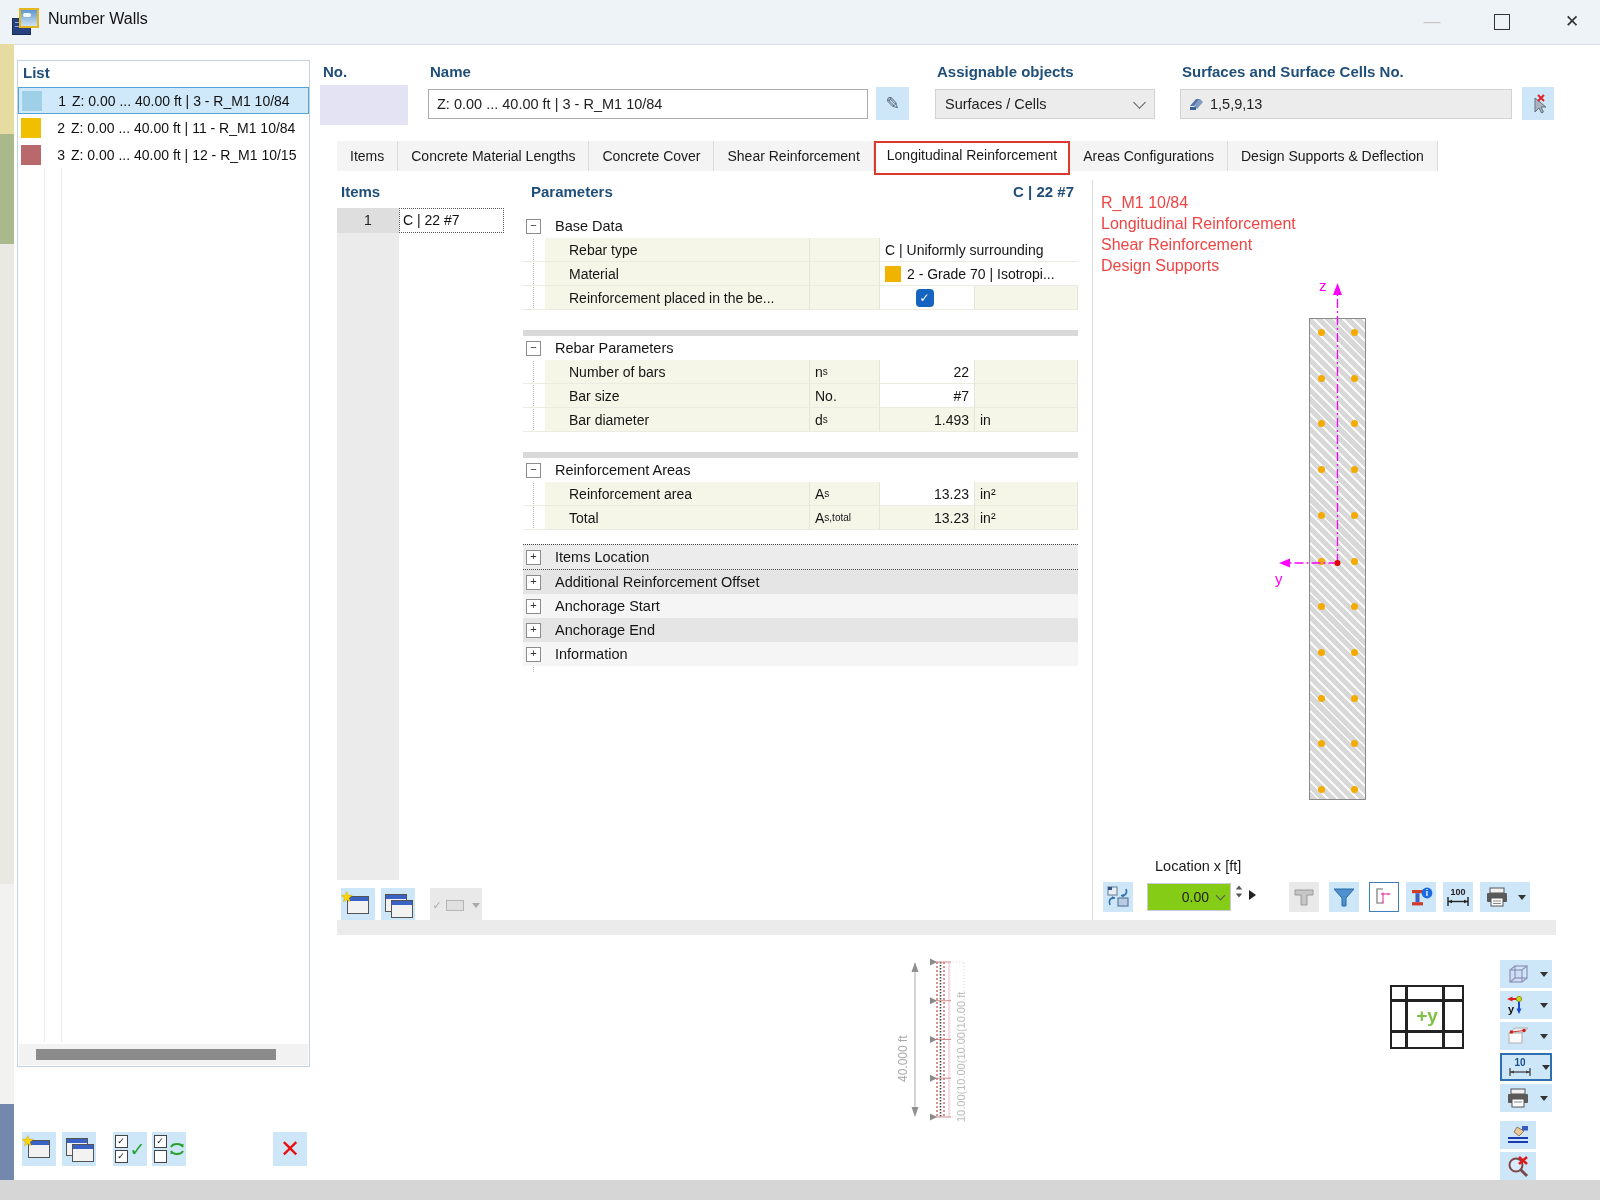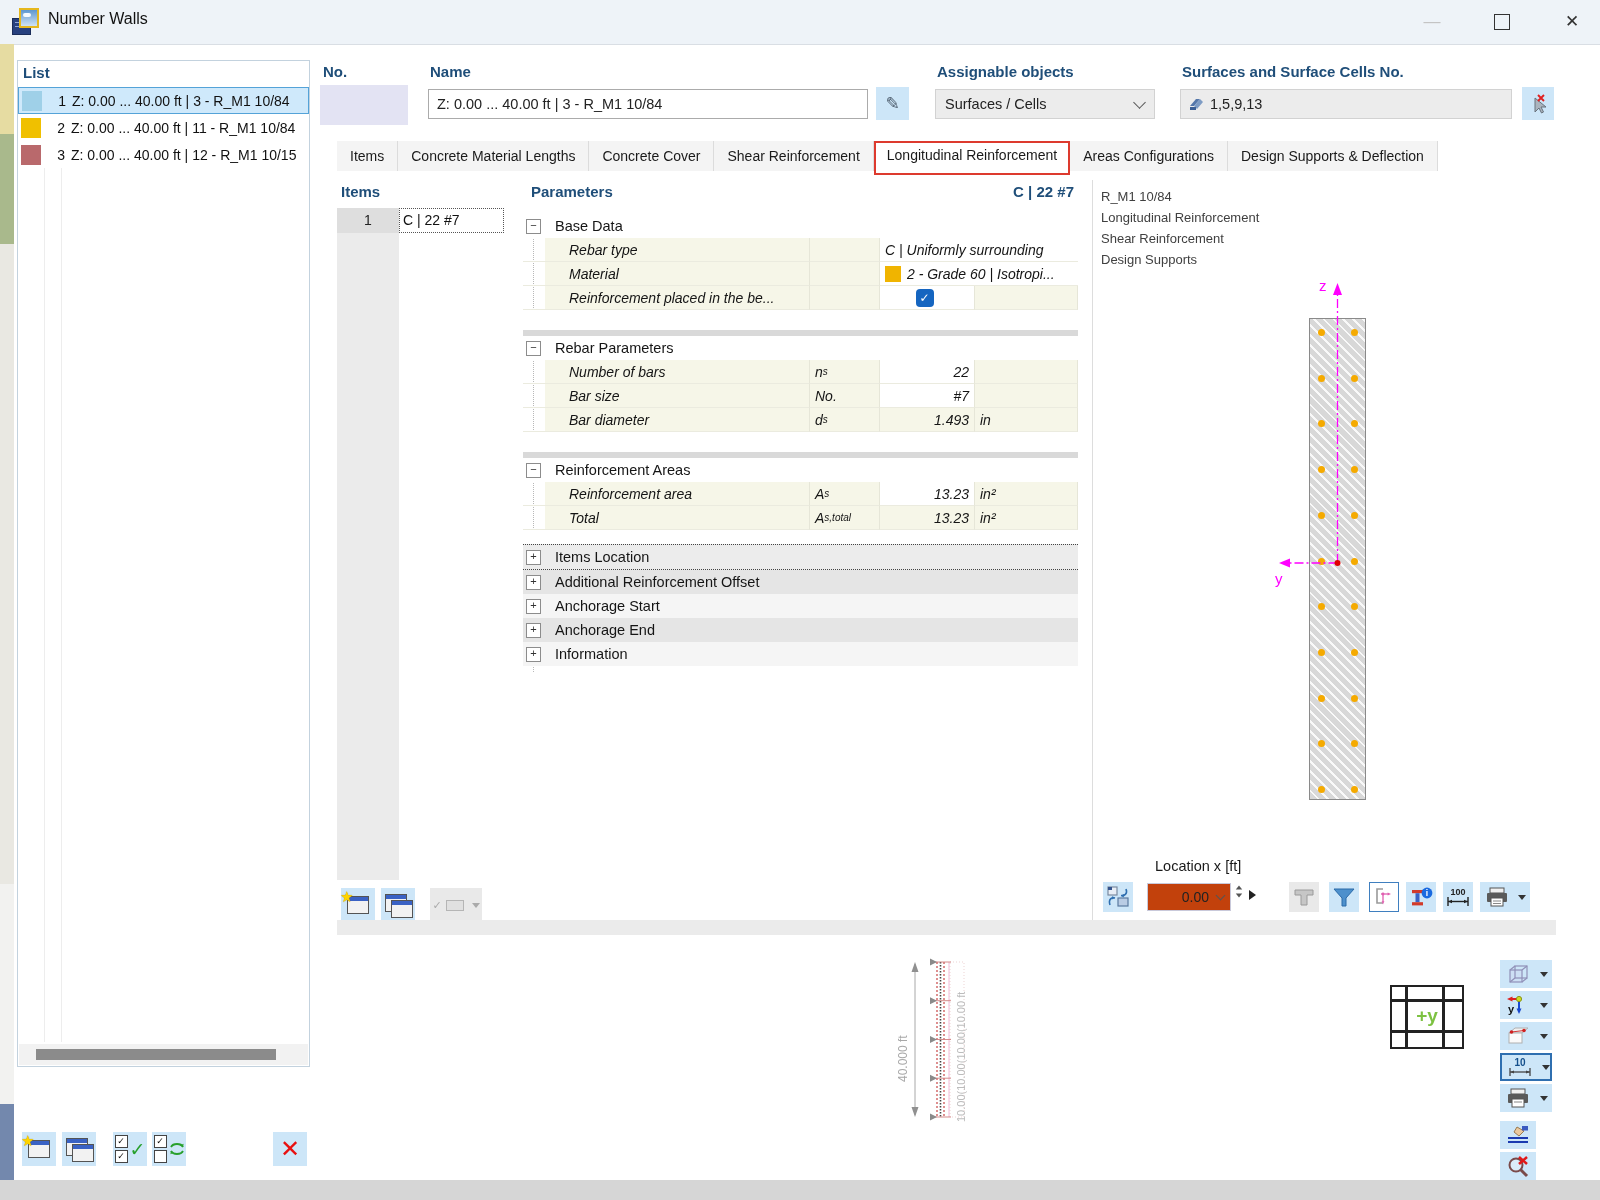--- a/index.html
+++ b/index.html
@@ -72,21 +72,21 @@
   
   #params-panel{position:absolute;left:523px;top:180px;width:555px;height:740px;}
   #params-hdr{position:absolute;left:0;top:0;width:555px;height:26px;}
   #params-title{position:absolute;left:8px;top:3px;}
   #params-item{position:absolute;right:4px;top:3px;font-size:15px;font-weight:bold;color:#1f4e79;}
   #param-body{position:absolute;left:0;top:30px;width:555px;}
   #tree-line{position:absolute;left:10px;top:54px;height:438px;border-left:1px dotted #b8b8b8;}
   .psec{position:relative;height:24px;display:flex;align-items:center;background:#fff;}
   .expander{width:13px;height:13px;border:1px solid #8c8c8c;background:#fff;font-size:11px;line-height:11px;text-align:center;color:#333;margin-left:3px;flex:0 0 13px;}
   .psec .ptitle{margin-left:14px;font-size:14.5px;color:#151515;}
-  .prow{display:grid;grid-template-columns:22px 265px 70px 95px 103px;height:24px;font-size:14px;color:#151515;font-style:italic;}
+  .prow{display:grid;grid-template-columns:22px 265px 70px 95px 103px;height:24px;font-size:14px;color:#151515;}
   .prow>div{box-sizing:border-box;border-bottom:1px solid #ebebdf;display:flex;align-items:center;}
   .cell-cream{background:#f6f6e8;border-right:1px solid #e6e6d8;}
   .cell-white{background:#fff;border-right:1px solid #e6e6d8;}
   .p-label{padding-left:24px;white-space:nowrap;overflow:hidden;}
   .p-sym{padding-left:5px;}
   .p-val{justify-content:flex-end;padding-right:5px;}
   .p-val.center{justify-content:center;}
   .p-unit{padding-left:5px;}
   .p-wide{grid-column:4 / 6;padding-left:5px;background:#fff;}
   sub{font-size:10px;}
@@ -96,32 +96,32 @@
   .pcol.dark{background:#e5e5e5;}
   .pcol.light{background:#f5f5f5;}
   .pcol.focused{background:#ececec;border-top:1px dotted #444;border-bottom:1px dotted #444;}
   .pcol .ptitle{margin-left:14px;}
   .swatch16{width:16px;height:16px;margin-right:6px;flex:0 0 16px;}
   .checkbox{width:18px;height:18px;border-radius:4px;display:flex;align-items:center;justify-content:center;font-size:12px;}
   .checkbox.on{background:#1565c0;color:#fff;}
   .checkbox.off{background:#fff;border:1.5px solid #8f8f8f;}
   
   #preview{position:absolute;left:1092px;top:180px;width:464px;height:740px;border-left:1px solid #ddd;}
-  #info-lines{position:absolute;left:8px;top:6px;font-size:13px;color:#404040;line-height:21px;}
+  #info-lines{position:absolute;left:8px;top:12px;font-size:16px;color:#ef4444;line-height:21px;}
   #xsec{position:absolute;left:216px;top:138px;width:57px;height:482px;background:#d8d8d8;border:1.5px solid #8a8a8a;box-sizing:border-box;
     background-image:repeating-linear-gradient(45deg,rgba(255,255,255,0) 0 5px,rgba(255,255,255,.85) 5px 7px);}
   .bar-dot{position:absolute;width:7px;height:7px;border-radius:50%;}
   #axes-svg{position:absolute;left:0;top:0;pointer-events:none;}
   .axis-label{position:absolute;color:#ff00ff;font-size:15px;}
   #loc-label{position:absolute;left:62px;top:678px;font-size:14.5px;color:#1a1a1a;}
   #pv-toolbar{position:absolute;left:0;top:700px;width:464px;height:36px;}
   .pv-btn{position:absolute;top:2px;width:30px;height:30px;background:#cde6f8;display:flex;align-items:center;justify-content:center;}
   .pv-btn.sel{background:#fff;border:1.6px solid #3f7fbf;box-sizing:border-box;}
   .pv-btn.dis{background:#e9e9e9;}
-  #loc-combo{position:absolute;left:54px;top:3px;width:84px;height:28px;background:#c2410c;border:1px solid #c9c9da;box-sizing:border-box;display:flex;align-items:center;font-size:14px;color:#222;}
+  #loc-combo{position:absolute;left:54px;top:3px;width:84px;height:28px;background:#84cc16;border:1px solid #c9c9da;box-sizing:border-box;display:flex;align-items:center;font-size:14px;color:#222;}
   #loc-combo .v{margin-left:auto;}
   #loc-combo .chev{margin:0 6px 0 8px;width:6px;height:6px;margin-top:-3px;}
   .tri-up{width:0;height:0;border-left:4px solid transparent;border-right:4px solid transparent;border-bottom:5px solid #555;}
   .tri-down{width:0;height:0;border-left:4px solid transparent;border-right:4px solid transparent;border-top:5px solid #555;}
   .tri-right{width:0;height:0;border-top:5px solid transparent;border-bottom:5px solid transparent;border-left:7px solid #222;}
   #spinner{position:absolute;left:142px;top:5px;display:flex;flex-direction:column;gap:3px;}
   #loc-step{position:absolute;left:156px;top:10px;}
   .drop-arrow{width:0;height:0;border-left:4px solid transparent;border-right:4px solid transparent;border-top:5px solid #333;margin-left:4px;}
   
   #gap-band{position:absolute;left:337px;top:920px;width:1219px;height:15px;background:#ebebeb;}
@@ -311,21 +311,21 @@
         <div class="p-wide">
           <span>C | Uniformly surrounding</span>
         </div>
       </div>
       <div class="prow">
         <div></div>
         <div class="p-label cell-cream">Material</div>
         <div class="cell-cream"></div>
         <div class="p-wide">
           <div class="swatch16" style="background: rgb(240, 180, 0);"></div>
-          <span>2 - Grade 60 | Isotropi...</span>
+          <span>2 - Grade 70 | Isotropi...</span>
         </div>
       </div>
       <div class="prow">
         <div></div>
         <div class="p-label cell-cream">Reinforcement placed in the be...</div>
         <div class="cell-cream"></div>
         <div class="p-val center cell-white">
           <div class="checkbox on">✓</div>
         </div>
         <div class="cell-cream p-unit"></div>

